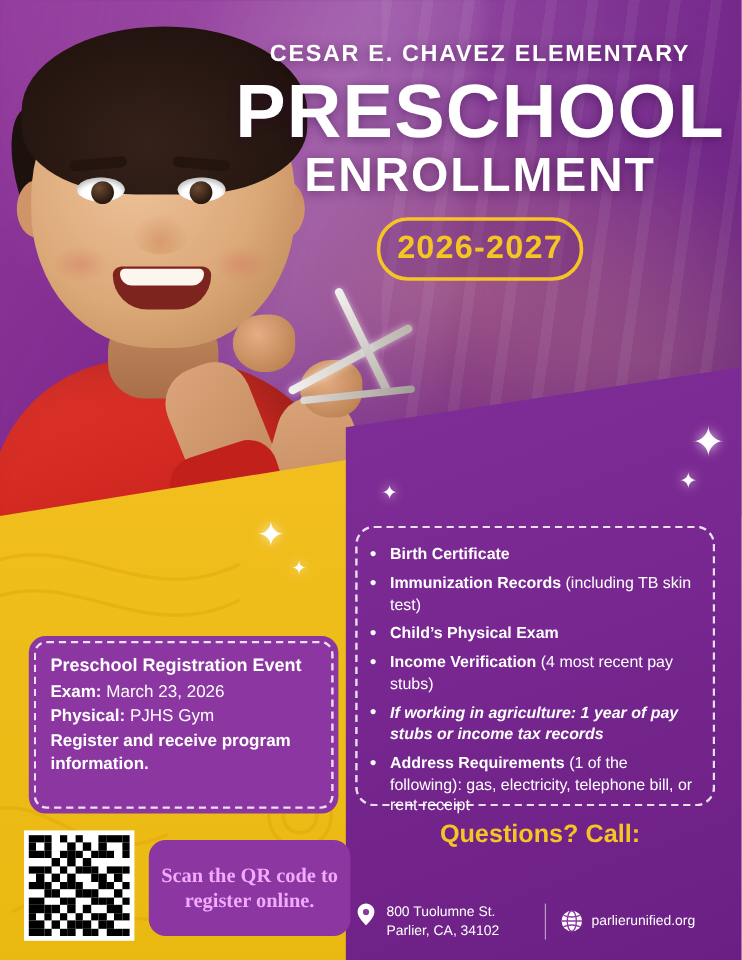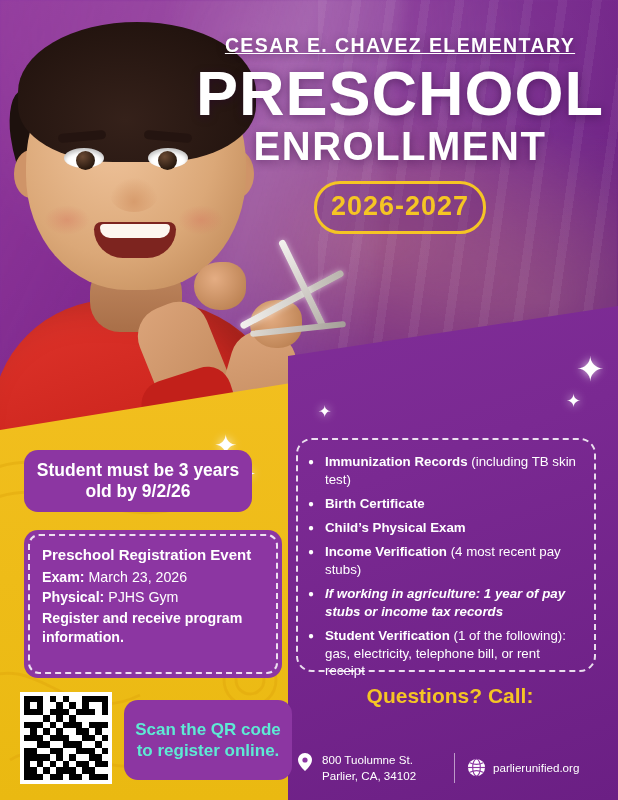--- a/index.html
+++ b/index.html
@@ -179,21 +179,20 @@
 
   
   .header {
     position: absolute; left: 196px; top: 34px; width: 408px;
     text-align: center; color: #fff;
     text-shadow: 0 2px 10px rgba(40,0,50,0.45);
   }
   .school-name {
     font-size: 19.5px; font-weight: bold; letter-spacing: 1.4px;
     text-transform: uppercase;
-    text-decoration: underline;
   }
   .preschool {
     font-size: 63px; font-weight: bold; letter-spacing: 1px; line-height: 0.98;
     margin-top: 6px;
   }
   .enrollment {
     font-size: 40px; font-weight: bold; letter-spacing: 1.5px; line-height: 1.05;
   }
   .year-pill {
     margin: 14px auto 0; width: 172px; padding: 7px 0 9px;
@@ -266,21 +265,21 @@
   }
   .qr-grid {
     width: 100%; height: 100%;
     display: grid; grid-template-columns: repeat(13, 1fr); grid-template-rows: repeat(13, 1fr);
   }
   .qr-grid span { background: #000; }
   .qr-text {
     position: absolute; left: 124px; top: 700px; width: 168px; height: 80px;
     background: #8c36a2; border-radius: 14px;
     display: flex; align-items: center; justify-content: center; text-align: center;
-    color: #5eead4; font-size: 17px; font-weight: bold; line-height: 1.24; padding: 0 8px;
+    color: #f0abfc; font-size: 17px; font-weight: bold; line-height: 1.24; padding: 0 8px; font-family: Liberation Serif, serif;
   }
 
   
   .questions {
     position: absolute; left: 300px; top: 684px; width: 300px;
     text-align: center;
   }
   .q-label { color: #f5c524; font-size: 21px; font-weight: bold; }
   .q-phone { color: #fff; font-size: 31px; font-weight: bold; letter-spacing: 0.5px; margin-top: 2px; }
 
@@ -365,43 +364,42 @@
   </div>
 
   <div class="sparkle sp1">✦</div>
   <div class="sparkle sp2">✦</div>
   <div class="sparkle sp3">✦</div>
 
 
   <div class="req-box">
     <ul class="req-list">
       <li>
-        <b>Immunization Records</b><span> (including TB skin test)</span>
+        <b>Birth Certificate</b><span></span>
       </li>
       <li>
-        <b>Birth Certificate</b><span></span>
+        <b>Immunization Records</b><span> (including TB skin test)</span>
       </li>
       <li>
         <b>Child’s Physical Exam</b><span></span>
       </li>
       <li>
         <b>Income Verification</b><span> (4 most recent pay stubs)</span>
       </li>
       <li>
         <i>If working in agriculture: 1 year of pay stubs or income tax records</i>
       </li>
       <li>
-        <b>Student Verification</b><span> (1 of the following): gas, electricity, telephone bill, or rent receipt</span>
+        <b>Address Requirements</b><span> (1 of the following): gas, electricity, telephone bill, or rent receipt</span>
       </li>
     </ul>
   </div>
 
   <div class="sparkle sp-y1">✦</div>
   <div class="sparkle sp-y2">✦</div>
-  <div class="age-box">Student must be 3 years old by 9/2/26</div>
 
   <div class="event-box">
     <div class="event-inner">
       <div class="event-title">Preschool Registration Event</div>
       <div class="event-line">
         <b>Exam:</b><span> March 23, 2026</span>
       </div>
       <div class="event-line">
         <b>Physical:</b><span> PJHS Gym</span>
       </div>

